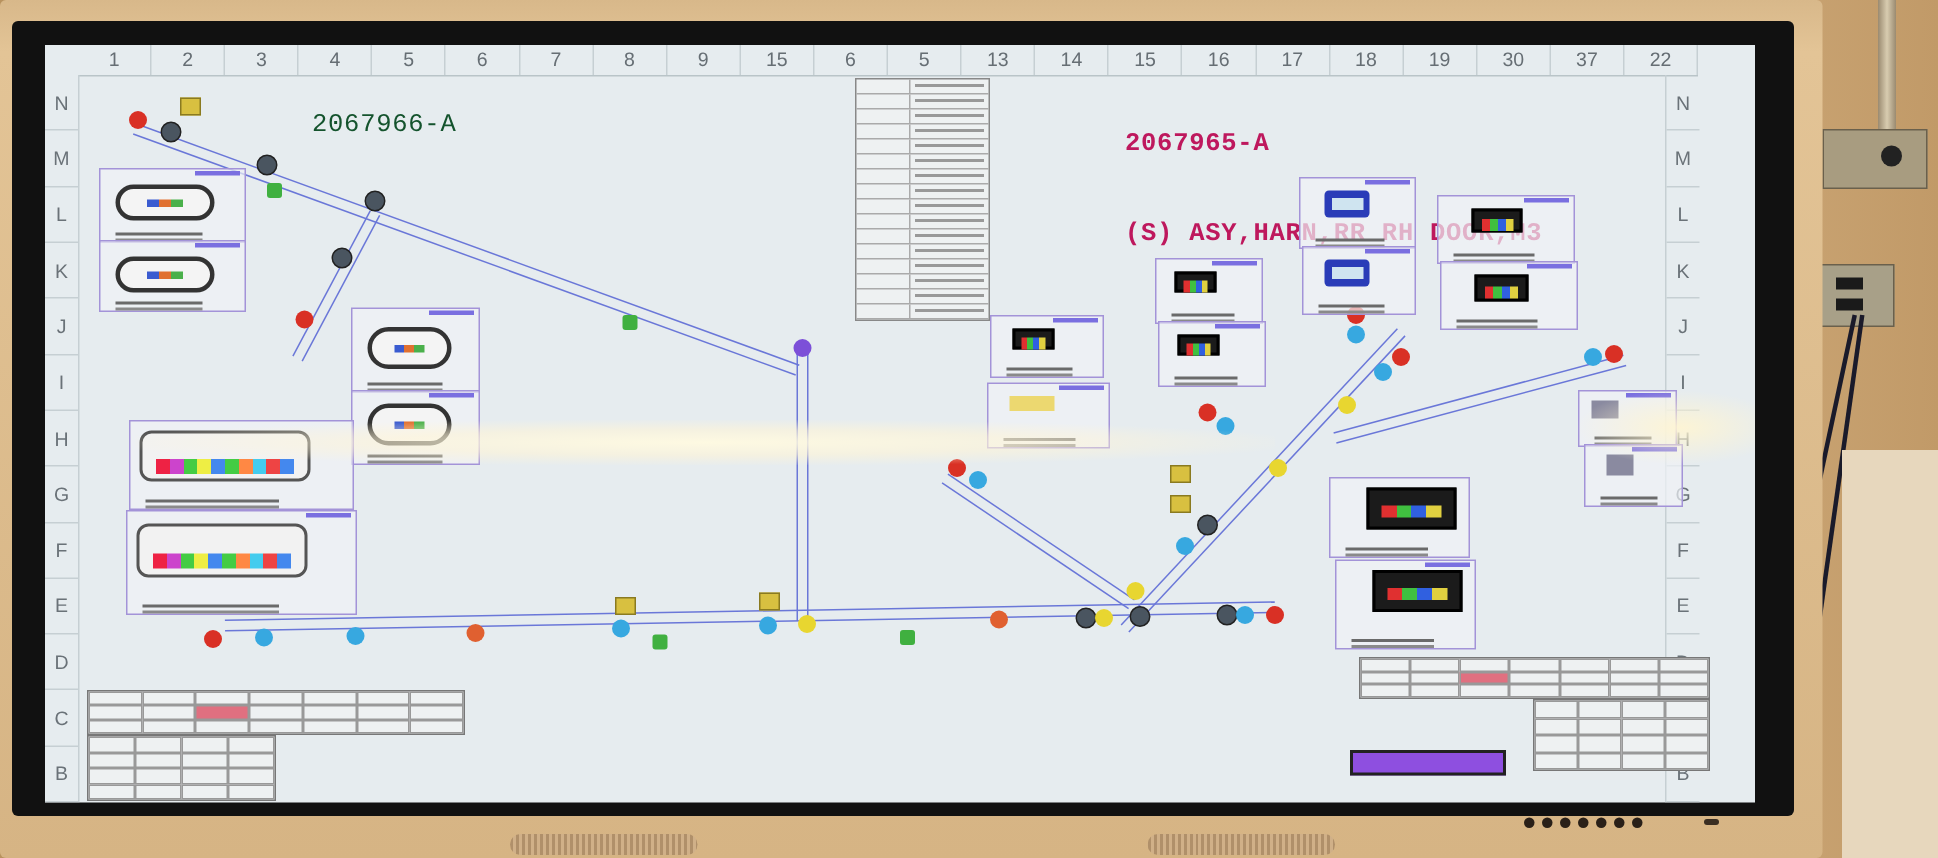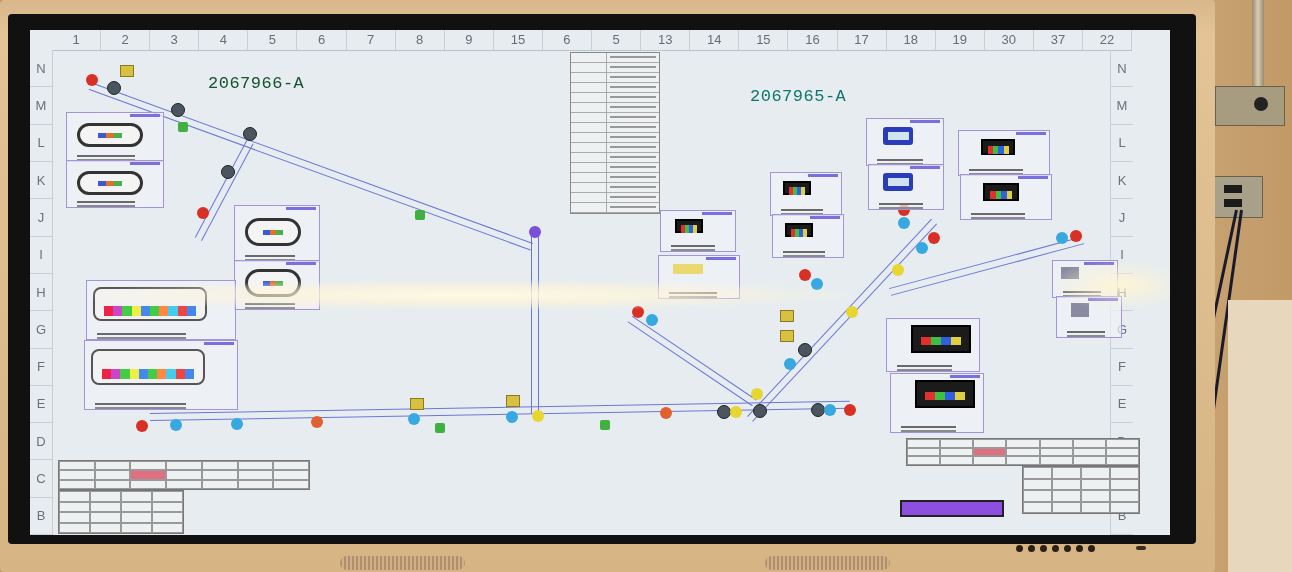--- a/index.html
+++ b/index.html
@@ -11,21 +11,21 @@
   .glare{position:absolute;left:60px;top:250px;width:760px;height:30px;background:radial-gradient(ellipse at center,rgba(255,250,225,.95) 0%,rgba(255,245,215,.6) 40%,rgba(255,245,215,0) 75%);}
   .glare2{position:absolute;left:1020px;top:230px;width:140px;height:50px;background:radial-gradient(ellipse at center,rgba(255,245,210,.9) 0%,rgba(255,245,210,0) 70%);}
   .colhead{position:absolute;left:22px;top:0;height:20px;display:flex;width:1080px;border-bottom:1px solid #b9c4c8;}
   .colhead span{flex:1;text-align:center;font-size:13px;color:#666e74;line-height:20px;border-right:1px solid #c6cfd3;}
   .rowhead{position:absolute;top:20px;width:22px;height:485px;display:flex;flex-direction:column;}
   .rowhead span{flex:1;display:flex;align-items:center;justify-content:center;font-size:13px;color:#6a7278;border-bottom:1px solid #c6cfd3;}
   .rowhead.left{left:0;border-right:1px solid #c6cfd3;}
   .rowhead.right{left:1080px;border-left:1px solid #c6cfd3;}
   .title{position:absolute;font-family:"Liberation Mono",monospace;font-size:17px;line-height:20px;letter-spacing:.5px;white-space:pre;}
   .title.left{left:178px;top:4px;color:#14532d;}
-  .title.right{left:720px;top:17px;color:#0f766e;font-weight:normal;}
+  .title.right{left:720px;top:17px;color:#be185d;font-weight:bold;}
   .legend{position:absolute;left:540px;top:22px;width:88px;height:160px;border:1px solid #888;background:#eef1f2;}
   .legend .lr{height:9px;border-bottom:1px solid #aaa;display:flex;}
   .legend .lr i{display:block;width:40%;border-right:1px solid #aaa;}
   .legend .lr b{display:block;flex:1;margin:3px 3px;background:#999;height:2px;}
   .conn-box{position:absolute;border:1px solid #a393d8;background:rgba(240,242,246,.7);}
   .conn-box .tag{position:absolute;right:3px;top:1px;width:30px;height:3px;background:#7a6fe0;}
   .conn-box .cap{position:absolute;left:10px;bottom:4px;width:60%;height:2px;background:#6a6a6a;box-shadow:0 4px 0 #8a8a8a;}
   .plug{position:absolute;border:3px solid #333;border-radius:16px;background:#f4f4f4;}
   .plug .pins{position:absolute;left:30%;top:40%;width:40%;height:5px;background:linear-gradient(90deg,#3a5bd0 0 33%,#e07030 33% 66%,#4ab04a 66%);}
   .blk{position:absolute;background:#1b1b1b;border:2px solid #000;}
@@ -134,20 +134,21 @@
         <span>D</span>
         <span>C</span>
         <span>B</span>
       </div>
 
     <div class="title left">
       <div>2067966-A</div>
     </div>
     <div class="title right">
       <div>2067965-A</div>
+      <div>(S) ASY,HARN,RR RH DOOR,M3</div>
     </div>
 
     <div class="legend" id="legend">
         <div class="lr">
           <i></i>
           <b></b>
         </div>
         <div class="lr">
           <i></i>
           <b></b>

